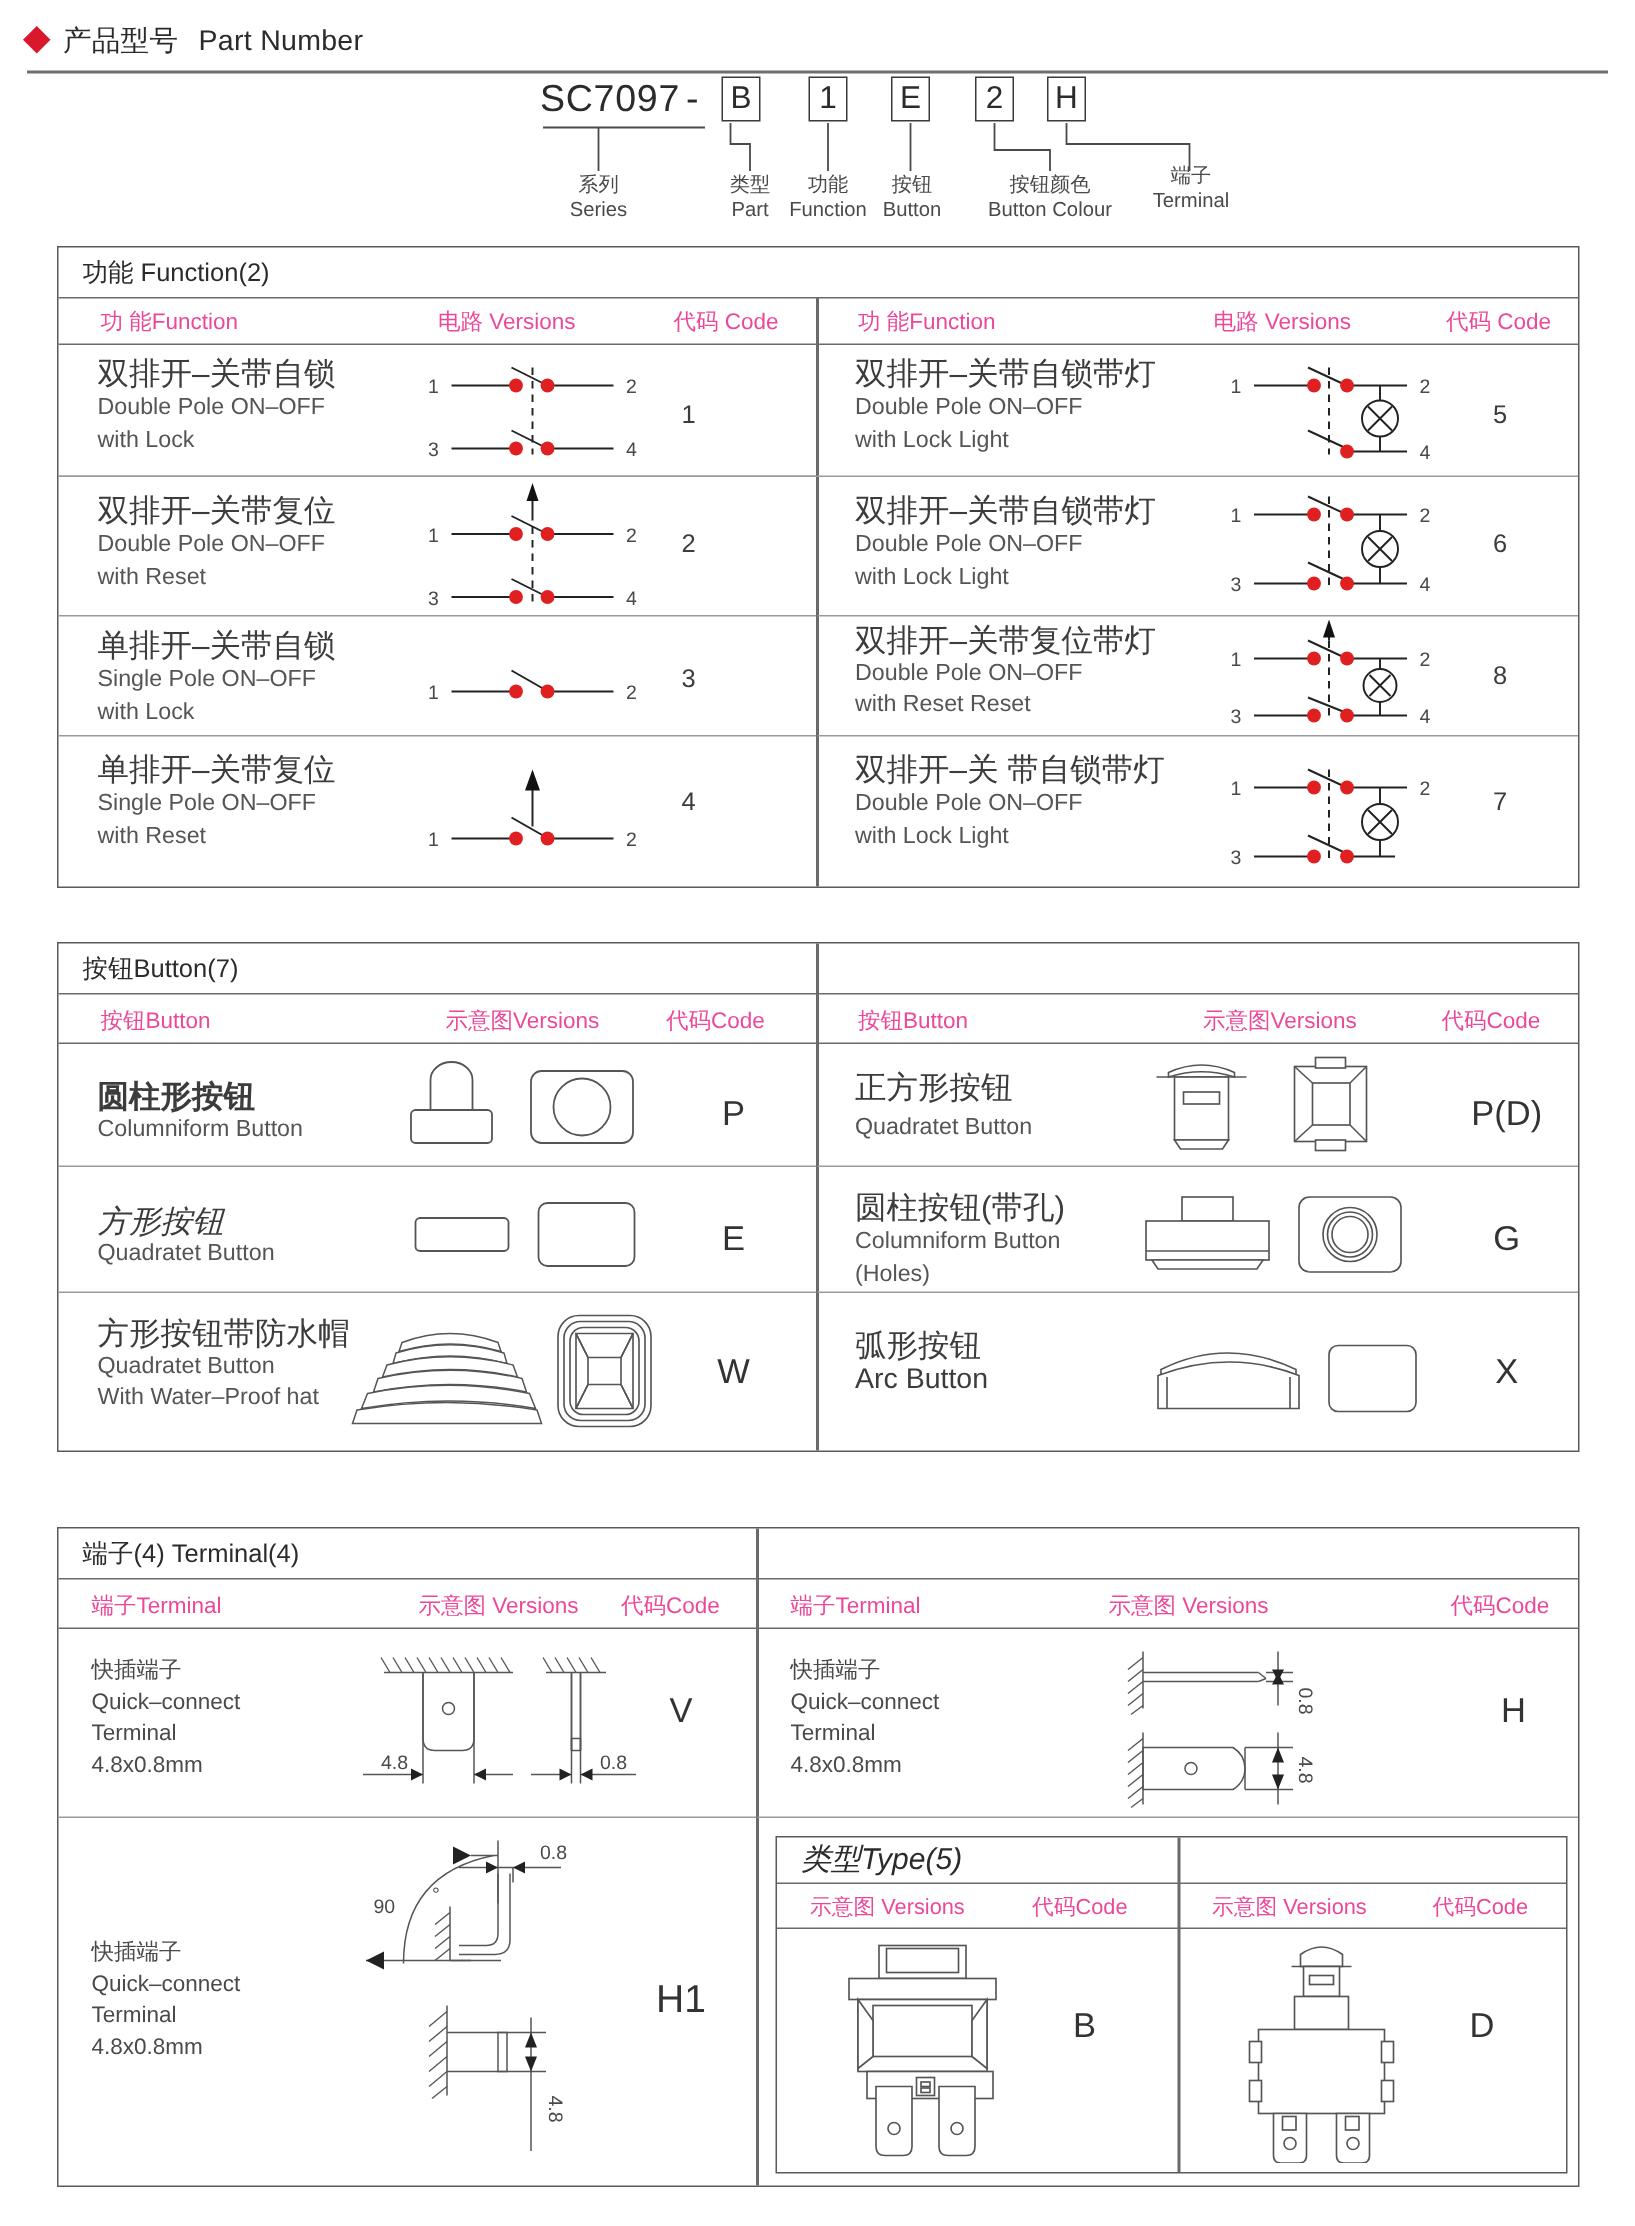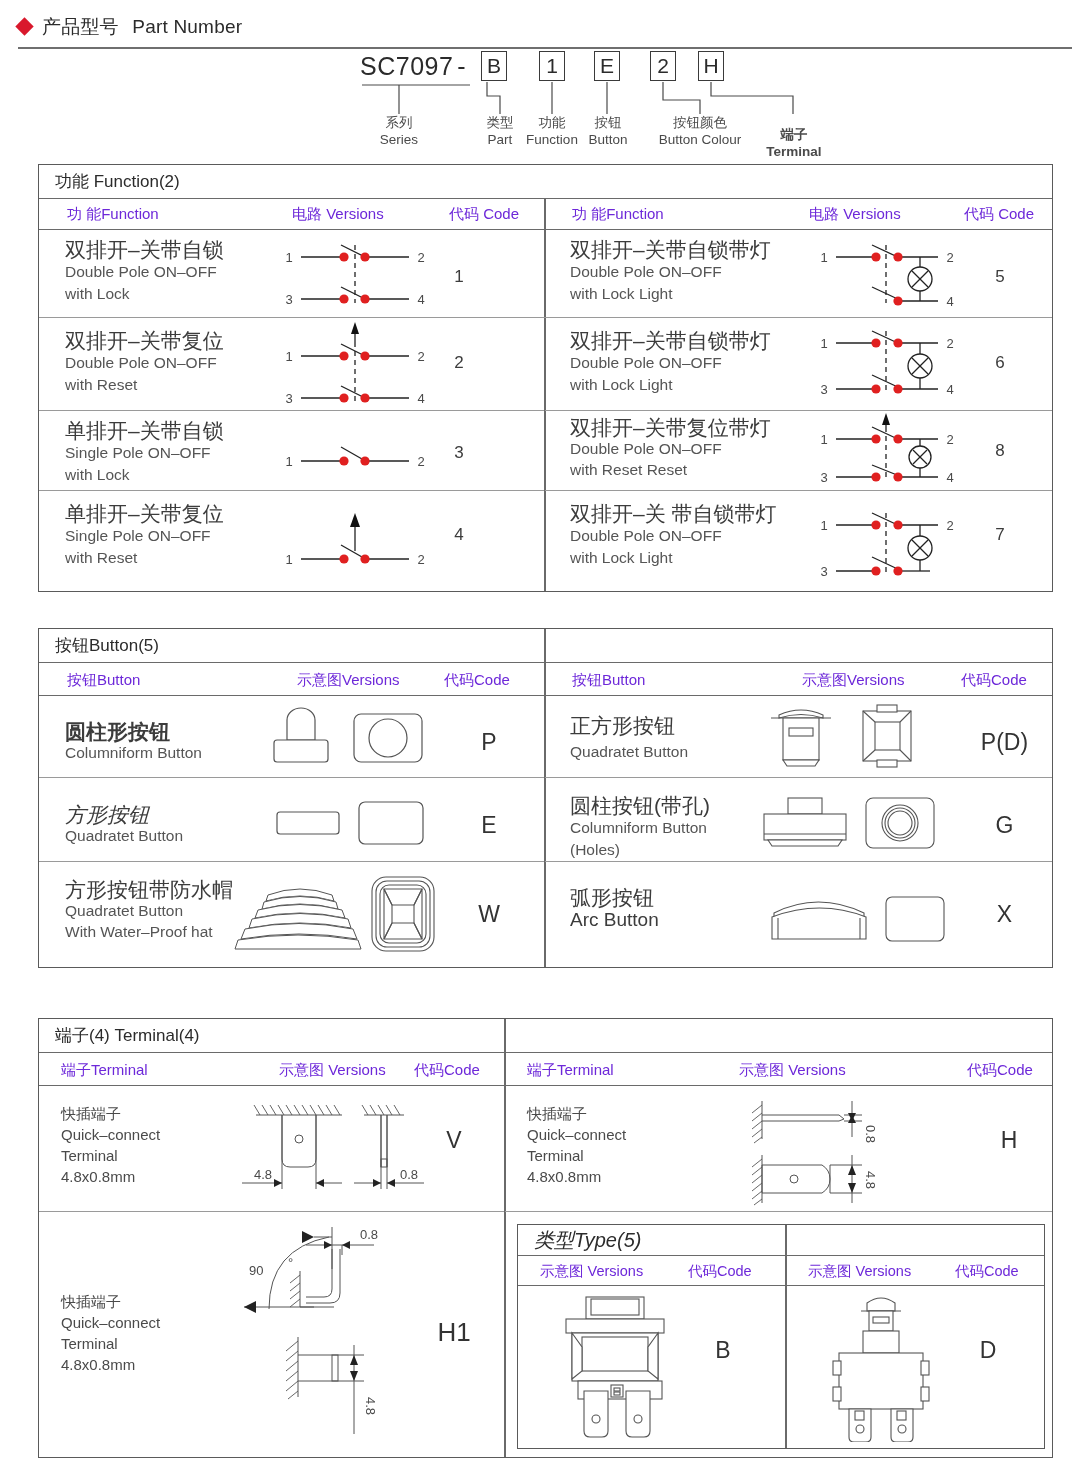--- a/index.html
+++ b/index.html
@@ -51,21 +51,21 @@
   .tbl-title {
     position:absolute; left:0; top:0; height:33px; line-height:33px;
     padding-left:16px; font-size:17px; color:#2b2b2b; white-space:nowrap;
   }
   .hline { position:absolute; background:#9a9a9a; height:1px; }
   .hline.dark { background:#6a6a6a; }
   .vline { position:absolute; background:#9a9a9a; width:1px; }
   .vline.dark { background:#6a6a6a; width:1.5px; }
 
   .colhdr {
-    position:absolute; font-size:15px; color:#6d28d9; white-space:nowrap;text-align:center;
+    position:absolute; font-size:15px; color:#ec4899; white-space:nowrap;text-align:center;
   }
   .cell-cn { position:absolute; font-size:21px; color:#3c3c3c; white-space:nowrap; line-height:21px; }
   .cell-en { position:absolute; font-size:15.5px; color:#555; white-space:nowrap; line-height:21px; }
   .cell-txt { position:absolute; font-size:15px; color:#4a4a4a; line-height:21px; white-space:nowrap; }
   .code-val { position:absolute; font-size:17px; color:#3c3c3c; text-align:center; }
   .code-val.big { font-size:23px; color:#333; }
 
   .dia { position:absolute; }
   .dia svg { display:block; }
 
@@ -125,21 +125,21 @@
     <span class="en">Function</span>
   </div>
   <div class="pn-seg-label" style="left:570px; top:62px; width:76px;">
     <span class="cn">按钮</span>
     <span class="en">Button</span>
   </div>
   <div class="pn-seg-label" style="left:640px; top:62px; width:120px;">
     <span class="cn">按钮颜色</span>
     <span class="en">Button Colour</span>
   </div>
-  <div class="pn-seg-label" style="left:752px; top:74px; width:84px;font-weight:bold;">
+  <div class="pn-seg-label" style="left:752px; top:56px; width:84px;">
     <span class="cn">端子</span>
     <span class="en">Terminal</span>
   </div>
 </div>
 
 <div class="tbl" id="fn-tbl" style="left:38px; top:164px; width:1015px; height:428px;">
 
   <div class="tbl-title">功能 Function(2)</div>
   <div class="hline dark" style="left:0; top:33px; width:1013px;"></div>
   <div class="hline dark" style="left:0; top:64px; width:1013px;"></div>
@@ -371,21 +371,21 @@
         <circle cx="84" cy="66" r="4.6" fill="#e02020"></circle>
       <text class="lbl" x="10" y="25" text-anchor="middle">1</text>
       <text class="lbl" x="136" y="25" text-anchor="middle">2</text>
       <text class="lbl" x="10" y="71" text-anchor="middle">3</text>
     </svg>
   </div>
 </div>
 
 <div class="tbl" id="btn-tbl" style="left:38px; top:628px; width:1015px; height:340px;">
 
-  <div class="tbl-title">按钮Button(5)</div>
+  <div class="tbl-title">按钮Button(7)</div>
   <div class="hline dark" style="left:0; top:33px; width:1013px;"></div>
   <div class="hline dark" style="left:0; top:66px; width:1013px;"></div>
   <div class="vline dark" style="left:505px; top:0; height:338px;"></div>
 
   <div class="colhdr" style="left:28px;  top:42px;">按钮Button</div>
   <div class="colhdr" style="left:258px; top:42px;">示意图Versions</div>
   <div class="colhdr" style="left:405px; top:42px;">代码Code</div>
   <div class="colhdr" style="left:533px; top:42px;">按钮Button</div>
   <div class="colhdr" style="left:763px; top:42px;">示意图Versions</div>
   <div class="colhdr" style="left:922px; top:42px;">代码Code</div>

